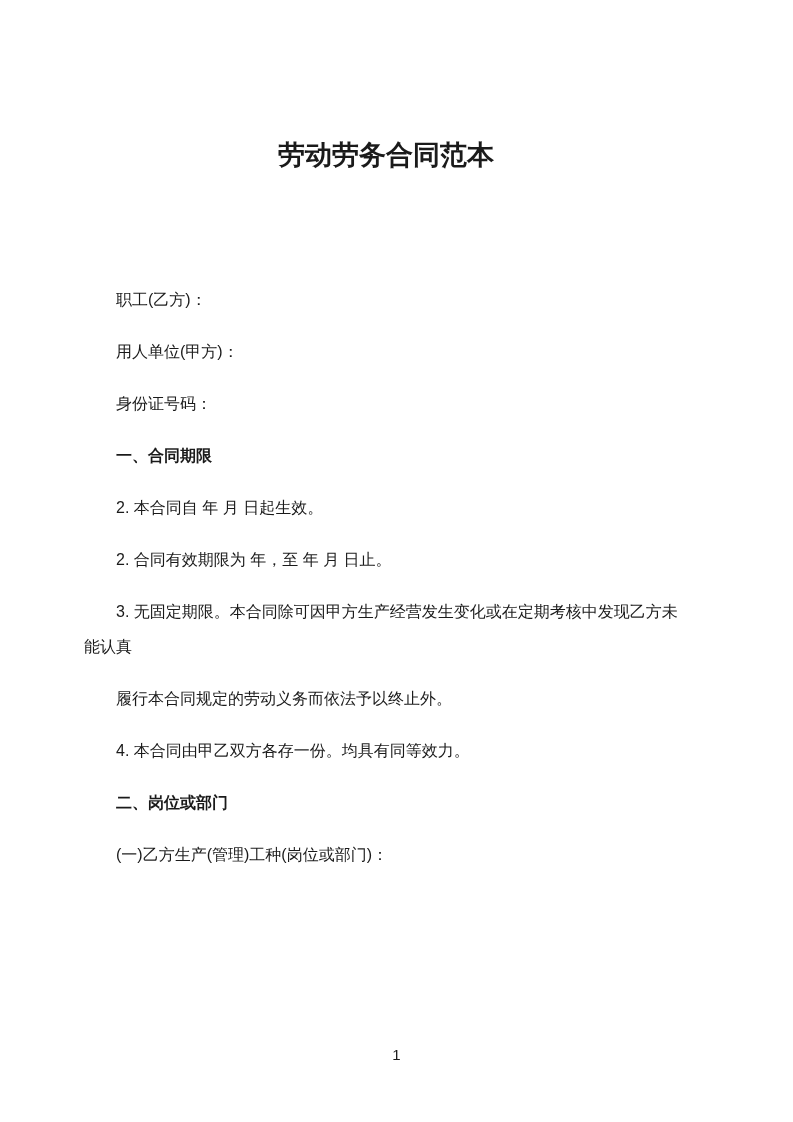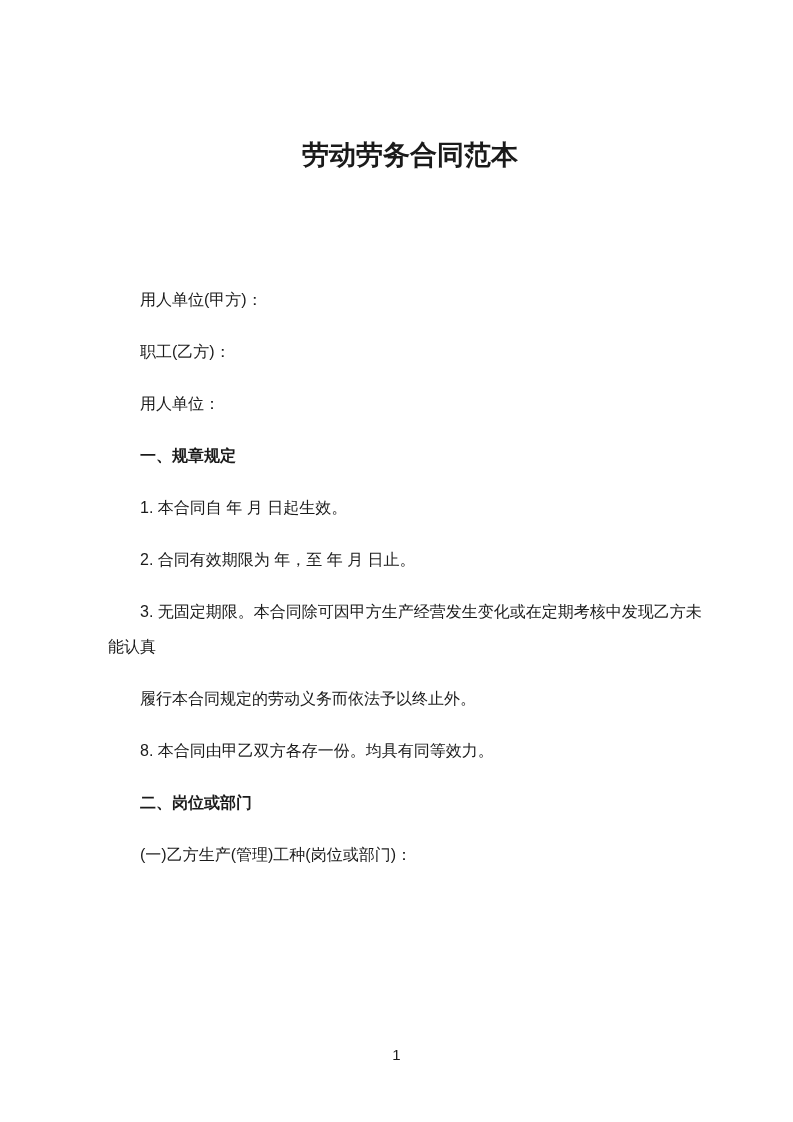--- a/index.html
+++ b/index.html
@@ -10,21 +10,21 @@
     position: relative;
     width: 793px;
     height: 1122px;
     background: #ffffff;
     overflow: hidden;
     color: #1a1a1a;
   }
 
   .content {
     position: absolute;
-    left: 108px;
+    left: 84px;
     top: 135px;
     width: 604px;
   }
 
   .doc-title {
     font-size: 27px;
     line-height: 40px;
     font-weight: 700;
     text-align: center;
     margin: 0 0 107px 0;
@@ -56,39 +56,39 @@
   }
 </style>
 </head>
 <body>
 
 <div class="page">
   <div class="content">
 
     <h1 class="doc-title">劳动劳务合同范本</h1>
 
+    <p class="para">职工(乙方)：</p>
+
     <p class="para">用人单位(甲方)：</p>
 
-    <p class="para">职工(乙方)：</p>
-
-    <p class="para">用人单位：</p>
+    <p class="para">身份证号码：</p>
 
 
-    <p class="para heading">一、规章规定</p>
+    <p class="para heading">一、合同期限</p>
 
-    <p class="para">1. 本合同自 年 月 日起生效。</p>
+    <p class="para">2. 本合同自 年 月 日起生效。</p>
 
     <p class="para">2. 合同有效期限为 年，至 年 月 日止。</p>
 
     <p class="para"> 3. 无固定期限。本合同除可因甲方生产经营发生变化或在定期考核中发现乙方未
 能认真</p>
 
     <p class="para">履行本合同规定的劳动义务而依法予以终止外。</p>
 
-    <p class="para">8. 本合同由甲乙双方各存一份。均具有同等效力。</p>
+    <p class="para">4. 本合同由甲乙双方各存一份。均具有同等效力。</p>
 
     <p class="para heading">二、岗位或部门</p>
 
     <p class="para">(一)乙方生产(管理)工种(岗位或部门)：</p>
 
   </div>
 
   <div class="page-number">1</div>
 </div>
 

